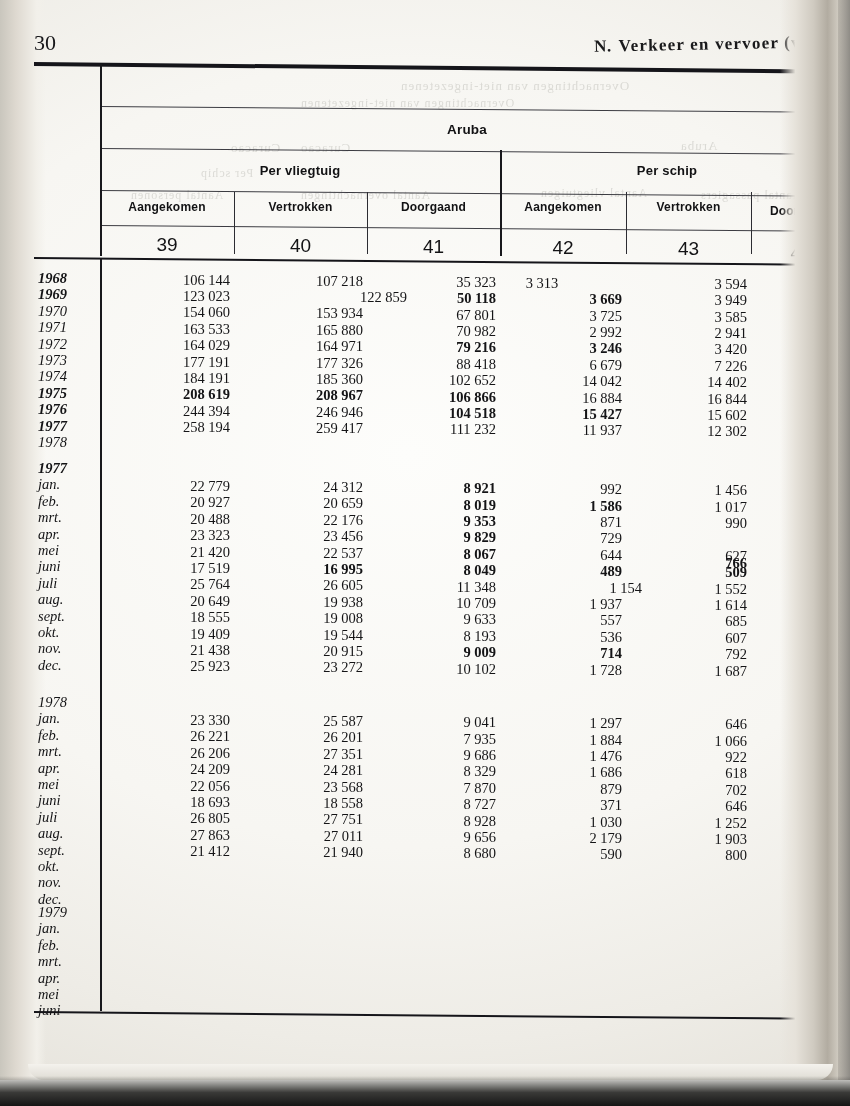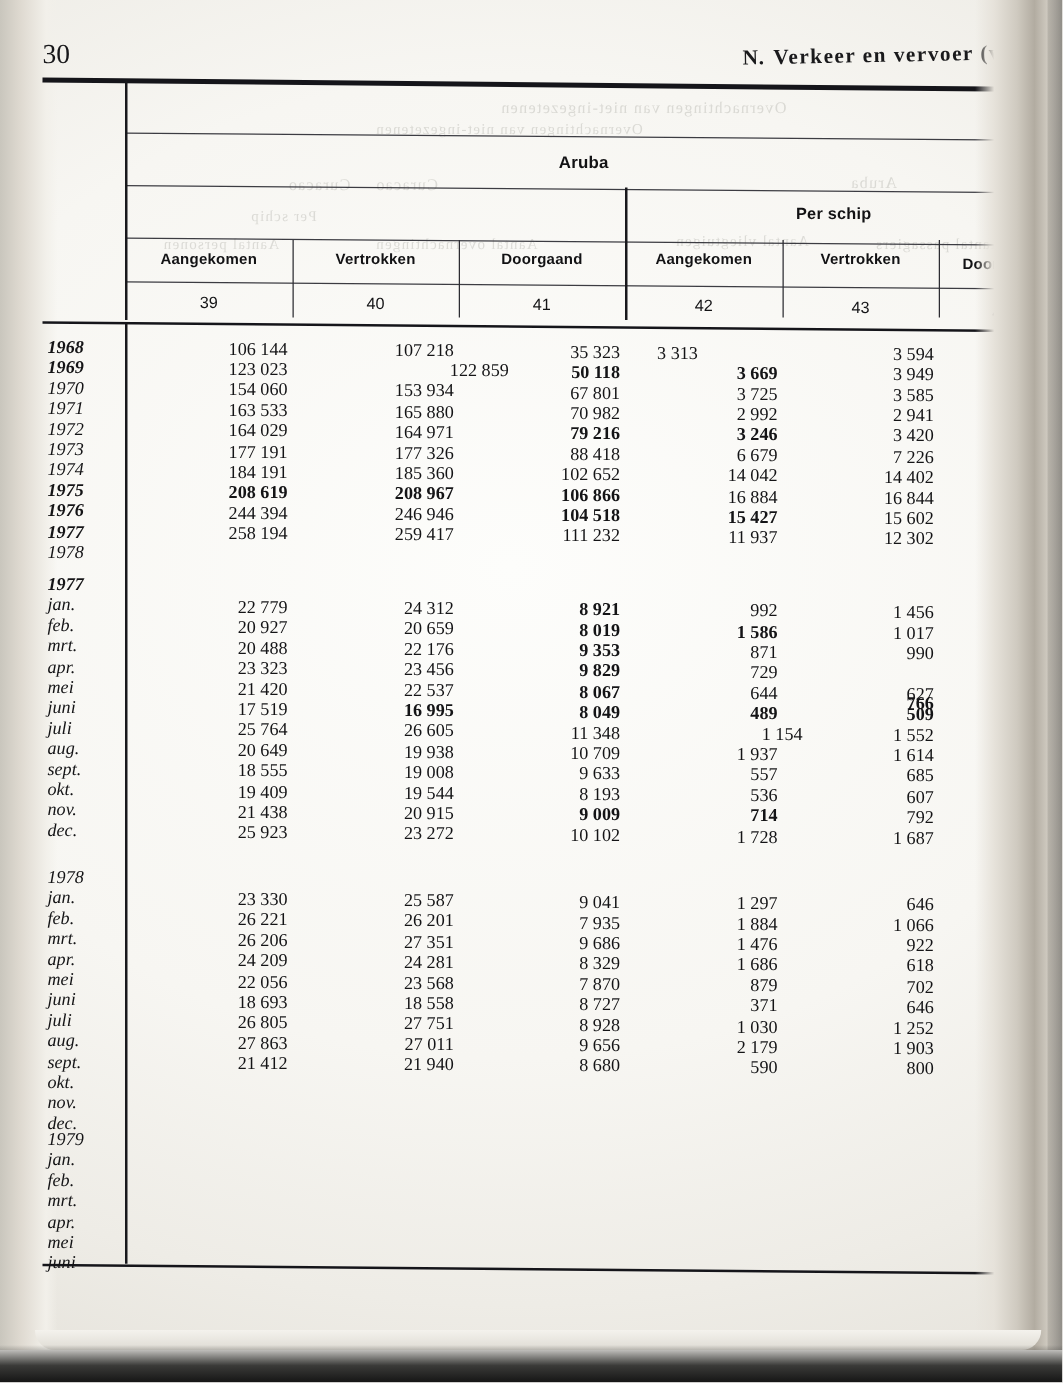--- a/index.html
+++ b/index.html
@@ -115,21 +115,21 @@
     font-weight: 700;
     letter-spacing: .2px;
   }
   .hdr.big   { font-size: 13.5px; }
   .hdr.mid   { font-size: 13px; }
   .hdr.small { font-size: 12px; }
   .colnum {
     position: absolute;
     text-align: center;
     font-family: "Liberation Sans", sans-serif;
-    font-size: 13px;
+    font-size: 19px;
     color: #131315;
   }
 
   
   .stub {
     position: absolute;
     font-family: "Liberation Serif", serif;
     font-style: italic;
     font-size: 14.5px;
     color: #141416;
@@ -188,20 +188,21 @@
 
     <div class="vrule strong" style="left:66px;  top:2px;   height:192px;"></div>
     <div class="vrule strong" style="left:66px;  top:197px; height:752px;"></div>
     <div class="vrule" style="left:200px; top:130px; height:62px;"></div>
     <div class="vrule" style="left:333px; top:130px; height:62px;"></div>
     <div class="vrule strong" style="left:466px; top:88px;  height:106px;"></div>
     <div class="vrule" style="left:592px; top:130px; height:62px;"></div>
     <div class="vrule" style="left:717px; top:130px; height:62px;"></div>
 
     <div class="hdr big" style="left:66px; top:60px; width:734px;">Aruba</div>
+    <div class="hdr mid" style="left:66px;  top:101px; width:400px;">Per vliegtuig</div>
     <div class="hdr mid" style="left:466px; top:101px; width:334px;">Per schip</div>
 
     <div class="hdr small" style="left:66px;  top:138px; width:134px;">Aangekomen</div>
     <div class="hdr small" style="left:200px; top:138px; width:133px;">Vertrokken</div>
     <div class="hdr small" style="left:333px; top:138px; width:133px;">Doorgaand</div>
     <div class="hdr small" style="left:466px; top:138px; width:126px;">Aangekomen</div>
     <div class="hdr small" style="left:592px; top:138px; width:125px;">Vertrokken</div>
     <div class="hdr small" style="left:717px; top:142px; width:103px;">Doorgaand</div>
 
     <div class="colnum" style="left:66px;  top:172px; width:134px;">39</div>

